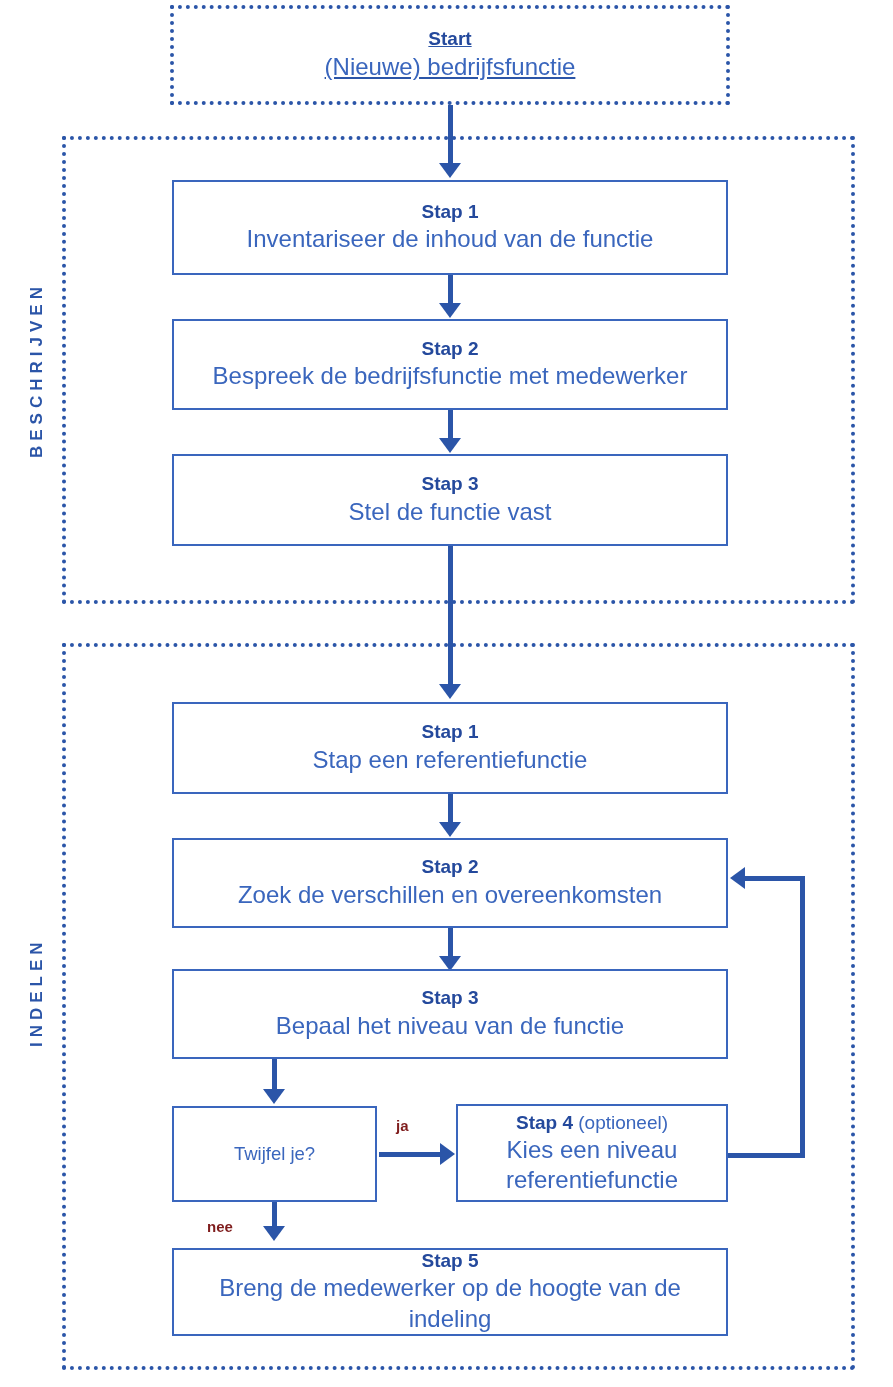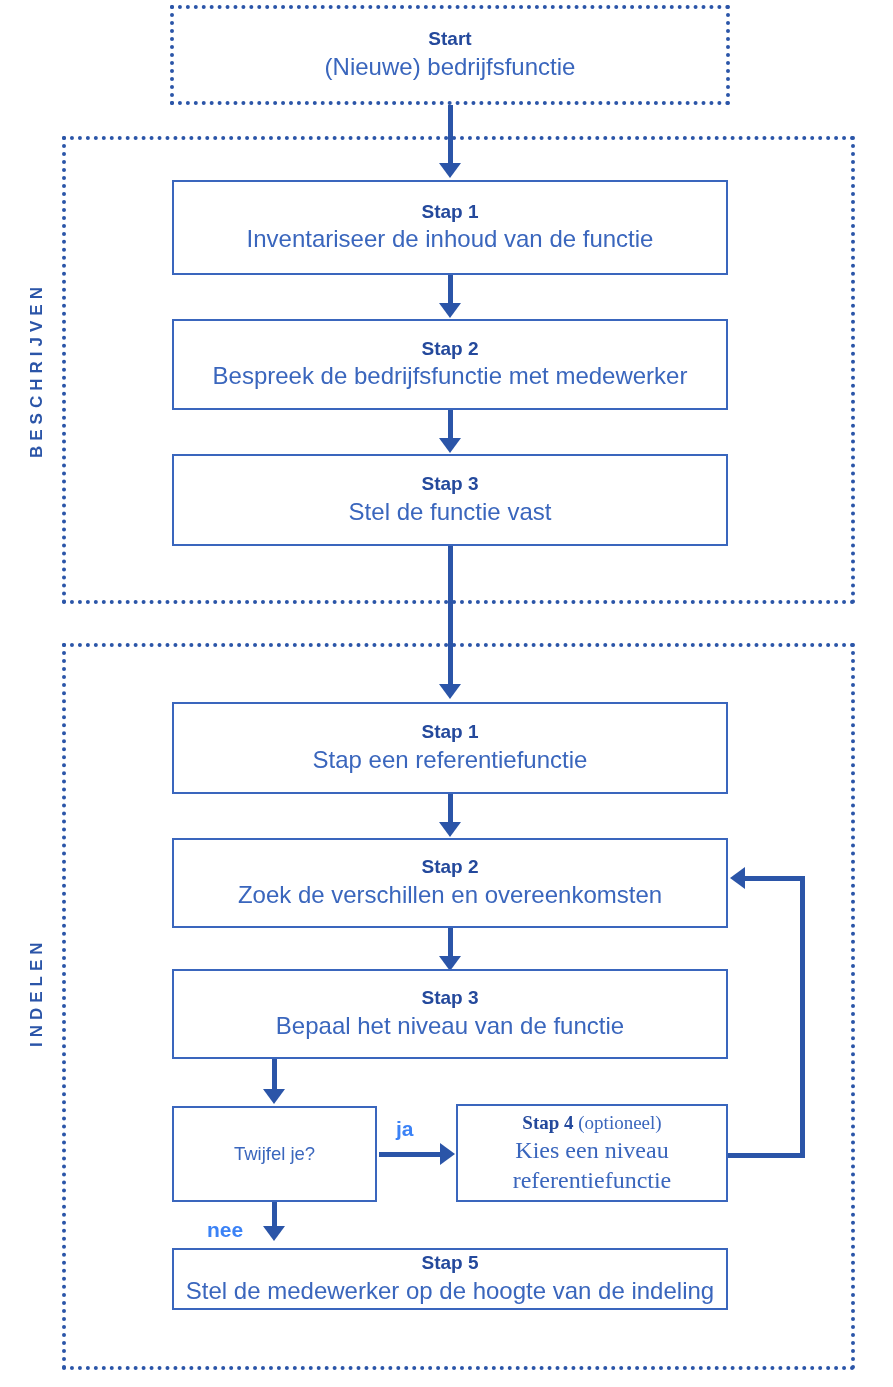--- a/index.html
+++ b/index.html
@@ -46,20 +46,21 @@
     color: #2b55a8;
     display: flex;
     flex-direction: column;
     align-items: center;
     justify-content: center;
     text-align: center;
     line-height: 1.28;
   }
   .step-box.dotted {
     border: 4px dotted #2b55a8;
+    text-decoration: underline;
   }
   .step-title {
     font-weight: bold;
     font-size: 19px;
     color: #24499c;
   }
   .step-title .opt {
     font-weight: normal;
     color: #3a66bd;
   }
@@ -109,23 +110,23 @@
   .arrow-left {
     position: absolute;
     width: 0;
     height: 0;
     border-top: 11px solid transparent;
     border-bottom: 11px solid transparent;
     border-right: 15px solid #2b55a8;
   }
   .edge-label {
     position: absolute;
-    color: #3b82f6;
+    color: #7f1d1d;
     font-weight: bold;
-    font-size: 21px;
+    font-size: 15px;
     white-space: nowrap;
   }
 </style>
 </head>
 <body>
 
 <div id="canvas">
 
   <div class="step-box dotted" style="left:170px; top:5px; width:560px; height:100px;">
     <div class="step-title">Start</div>
@@ -190,36 +191,36 @@
   <div class="arrow-down" style="left:263px; top:1089px;"></div>
 
   <div class="step-box" style="left:172px; top:1106px; width:205px; height:96px;">
     <div class="decision-text">Twijfel je?</div>
   </div>
 
   <div class="hline" style="left:379px; top:1152px; width:63px;"></div>
   <div class="arrow-right" style="left:440px; top:1143px;"></div>
   <div class="edge-label" style="left:396px; top:1117px;">ja</div>
 
-  <div class="step-box" style="left:456px; top:1104px; width:272px; height:98px;font-family:Liberation Serif, serif;">
+  <div class="step-box" style="left:456px; top:1104px; width:272px; height:98px;">
     <div class="step-title">
       <span>Stap 4</span>
       <span class="opt">(optioneel)</span>
     </div>
     <div class="step-sub multi">Kies een niveau</div>
     <div class="step-sub multi">referentiefunctie</div>
   </div>
 
   <div class="hline" style="left:728px; top:1153px; width:77px;"></div>
   <div class="vline" style="left:800px; top:876px; height:280px;"></div>
   <div class="hline" style="left:745px; top:876px; width:60px;"></div>
   <div class="arrow-left" style="left:730px; top:867px;"></div>
 
   <div class="vline" style="left:272px; top:1202px; height:28px;"></div>
   <div class="arrow-down" style="left:263px; top:1226px;"></div>
   <div class="edge-label" style="left:207px; top:1218px;">nee</div>
 
-  <div class="step-box" style="left:172px; top:1248px; width:556px; height:62px;">
+  <div class="step-box" style="left:172px; top:1248px; width:556px; height:88px;">
     <div class="step-title">Stap 5</div>
-    <div class="step-sub">Stel de medewerker op de hoogte van de indeling</div>
+    <div class="step-sub">Breng de medewerker op de hoogte van de indeling</div>
   </div>
 
 </div>
 
 </body></html>

